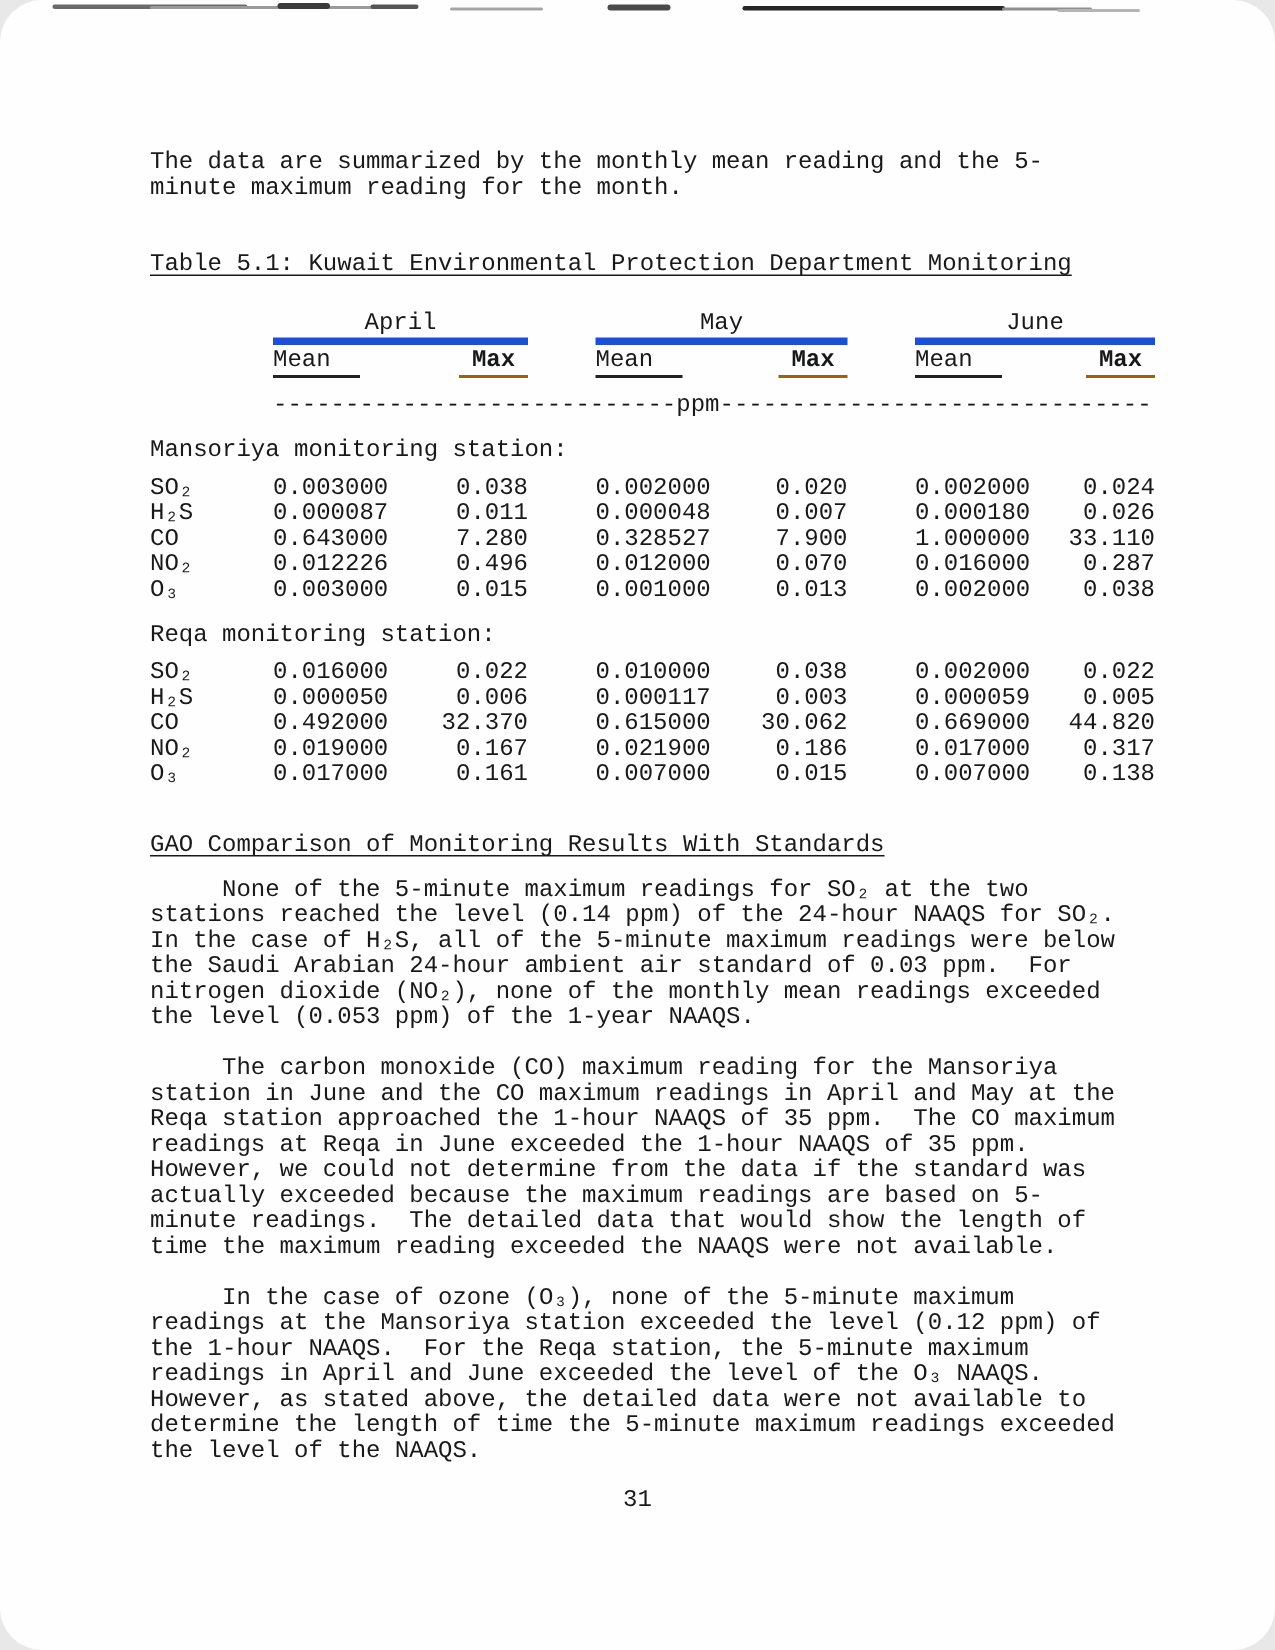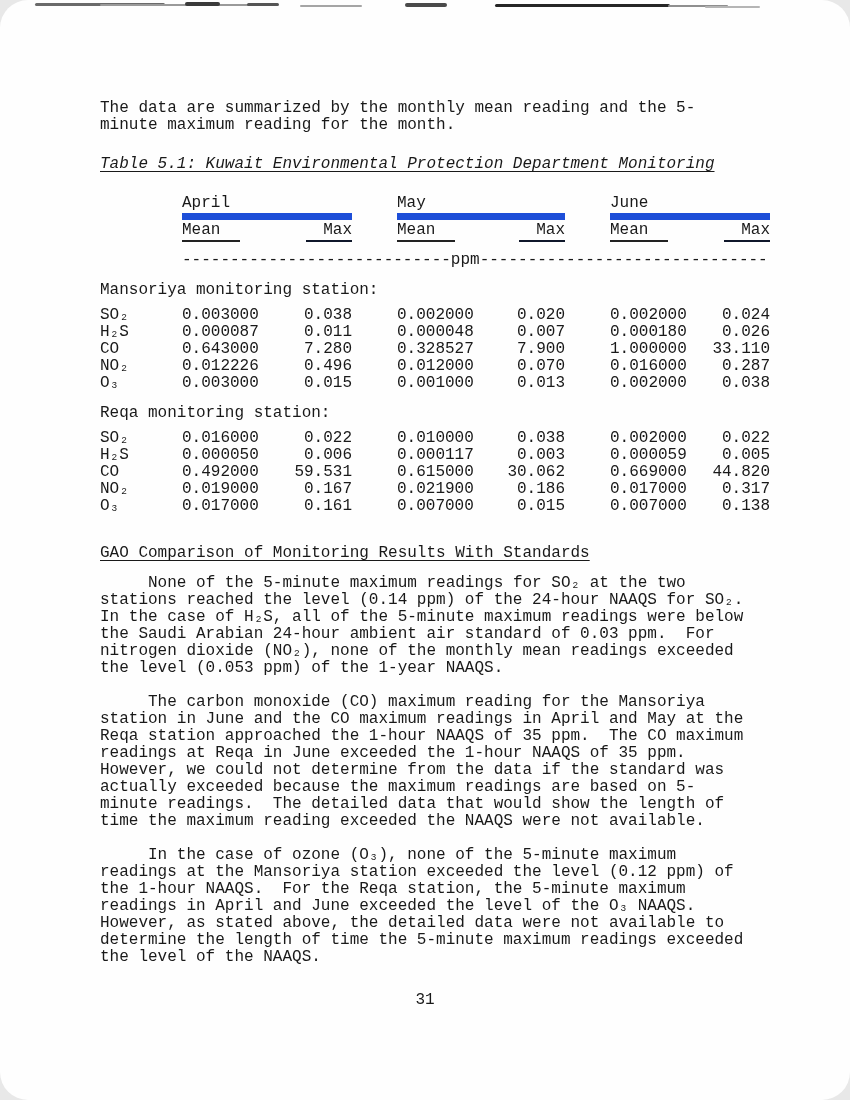--- a/index.html
+++ b/index.html
@@ -25,44 +25,44 @@
   .a7 { left:495px; top:4px; width:175px; height:3px; background:#262626; }
   .a8 { left:668px; top:5px; width:60px;  height:2px; background:#8f8f8f; }
   .a9 { left:705px; top:6px; width:55px;  height:2px; background:#b5b5b5; }
 
   .content { position:absolute; left:100px; top:0; width:690px; }
   .pre { white-space:pre-wrap; }
 
   .intro { margin-top:100px; }
 
   .table-title {
-    margin-top:22px;
+    margin-top:34px;
     text-decoration:underline;
     text-underline-offset:3px;
-    font-style:italic;
   }
 
   .grid-months {
     margin-top:22px;
     display:grid;
     grid-template-columns:82px 170px 45px 168px 45px 160px;
   }
   .month-cell {
-    border-bottom:7px solid #1d4ed8;
+    text-align:center;
+    border-bottom:5px solid #1d4ed8;
     padding-bottom:1px;
   }
 
   .grid-row {
     display:grid;
     grid-template-columns:82px 80px 90px 45px 80px 88px 45px 80px 80px;
   }
   .cl { text-align:left; }
   .cr { text-align:right; }
   .sub-mean { display:inline-block; width:58px; border-bottom:2px solid #222; padding-bottom:1px; }
-  .sub-max  { display:inline-block; width:46px; border-bottom:2px solid #0f172a; padding-bottom:1px; text-align:right; }
+  .sub-max  { display:inline-block; width:46px; border-bottom:2px solid #a16207; padding-bottom:1px; text-align:center;font-weight:bold; }
   .subhdr-row { margin-top:2px; }
 
   .ppm-line { margin-top:10px; margin-left:82px; white-space:pre; letter-spacing:0; }
 
   .station-name { margin-top:13px; }
   .rows-block { margin-top:8px; }
 
   .gao-heading {
     margin-top:30px;
     text-decoration:underline;
@@ -210,21 +210,21 @@
         <span class="cl">0.000117</span>
         <span class="cr">0.003</span>
         <span></span>
         <span class="cl">0.000059</span>
         <span class="cr">0.005</span>
       </div>
 
       <div class="grid-row">
         <span class="cl">CO</span>
         <span class="cl">0.492000</span>
-        <span class="cr">59.531</span>
+        <span class="cr">32.370</span>
         <span></span>
         <span class="cl">0.615000</span>
         <span class="cr">30.062</span>
         <span></span>
         <span class="cl">0.669000</span>
         <span class="cr">44.820</span>
       </div>
 
       <div class="grid-row">
         <span class="cl">NO₂</span>

